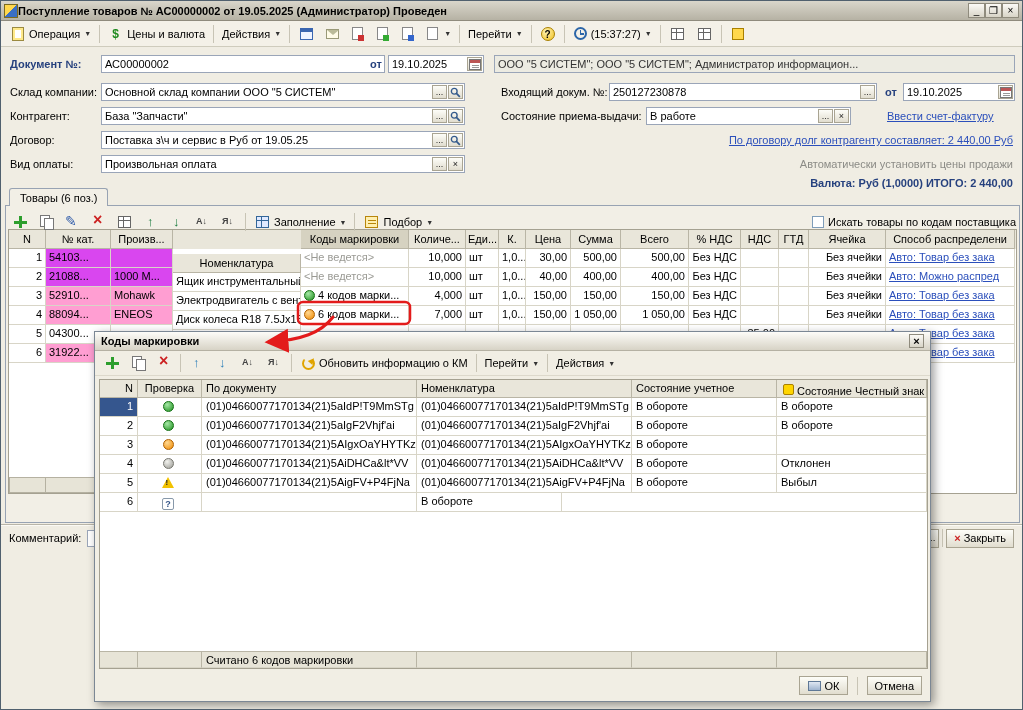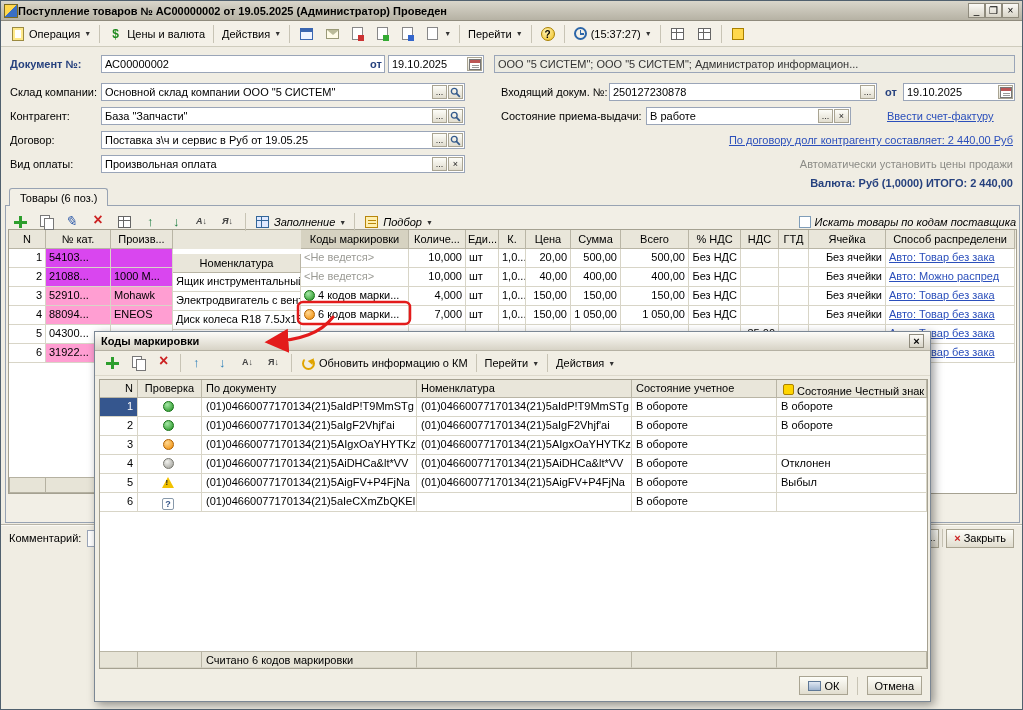--- a/index.html
+++ b/index.html
@@ -79,21 +79,21 @@
   .fld.ro{background:#ecebe2;color:#333;}
   .fbtn{width:15px;height:14px;border:1px solid #a9a492;background:linear-gradient(#fdfdf8,#e1ddcf);
         display:inline-flex;align-items:center;justify-content:center;font-size:9px;color:#222;flex:none;margin-left:1px;}
   .link{color:#2b4fbb;text-decoration:underline;white-space:nowrap;cursor:pointer;}
   .muted{color:#8b8b86;}
 
   
   .tab{position:absolute;left:8px;top:187px;height:18px;padding:0 10px;background:#f2efe6;
        border:1px solid #98a3b3;border-bottom:none;border-radius:3px 3px 0 0;display:flex;align-items:center;z-index:2;}
   .panel{position:absolute;left:4px;top:204px;width:1015px;height:318px;background:#f2efe6;border:1px solid #98a3b3;}
-  .gtoolbar{position:absolute;left:6px;top:206px;right:6px;height:30px;display:flex;align-items:center;z-index:2;font-style:italic;}
+  .gtoolbar{position:absolute;left:6px;top:206px;right:6px;height:30px;display:flex;align-items:center;z-index:2;}
   .cbx{width:12px;height:12px;border:1px solid #7f9db9;background:#fff;flex:none;margin-right:4px;}
 
   
   .grid{position:absolute;left:7px;top:228px;width:1009px;height:265px;background:#fff;border:1px solid #a5a191;z-index:1;}
   .ghead{display:flex;height:19px;background:#e9e6da;}
   .ghead .gc{border-right:1px solid #b9b5a5;border-bottom:1px solid #b9b5a5;text-align:center;padding:3px 2px;background:#e9e6da;}
   .ghead .gc.selcol{background:#d6d2c1;}
   .grow{display:flex;height:19px;background:#fff;}
   .gc{flex:none;padding:2px 3px;border-right:1px solid #d8d5c7;border-bottom:1px solid #d8d5c7;
       overflow:hidden;white-space:nowrap;height:19px;}
@@ -381,21 +381,21 @@
 
     <div class="grow">
       <div class="gc w-n num">1</div>
       <div class="gc w-cat bg-y">54103...</div>
       <div class="gc w-prod bg-y"></div>
       <div class="gc w-name">Ящик инструментальный в ...</div>
       <div class="gc w-mark gray-it">&lt;Не ведется&gt;</div>
       <div class="gc w-qty num">10,000</div>
       <div class="gc w-unit">шт</div>
       <div class="gc w-k">1,0...</div>
-      <div class="gc w-price num">20,00</div>
+      <div class="gc w-price num">30,00</div>
       <div class="gc w-sum num">500,00</div>
       <div class="gc w-total num">500,00</div>
       <div class="gc w-vatp num">Без НДС</div>
       <div class="gc w-vat num"></div>
       <div class="gc w-gtd"></div>
       <div class="gc w-cell num">Без ячейки</div>
       <div class="gc w-dist"><span class="link">Авто: Товар без зака</span></div>
     </div>
 
     <div class="grow">
@@ -607,21 +607,20 @@
         <div class="pc p-n">5</div>
         <div class="pc p-chk"><span class="st-warn"></span></div>
         <div class="pc p-doc">(01)04660077170134(21)5AigFV+P4FjNa</div>
         <div class="pc p-scan">(01)04660077170134(21)5AigFV+P4FjNa</div>
         <div class="pc p-acct">В обороте</div>
         <div class="pc p-hon">Выбыл</div>
       </div>
       <div class="prow">
         <div class="pc p-n">6</div>
         <div class="pc p-chk"><span class="st-q"></span></div>
-        <div class="pc p-doc">(01)04660077170134(21)5aIeCXmZbQKEl</div>
         <div class="pc p-scan"></div>
         <div class="pc p-acct">В обороте</div>
         <div class="pc p-hon"></div>
       </div>
 
       <div class="pspacer"></div>
 
       <div class="pfoot">
         <div class="pc p-n"></div>
         <div class="pc p-chk"></div>

